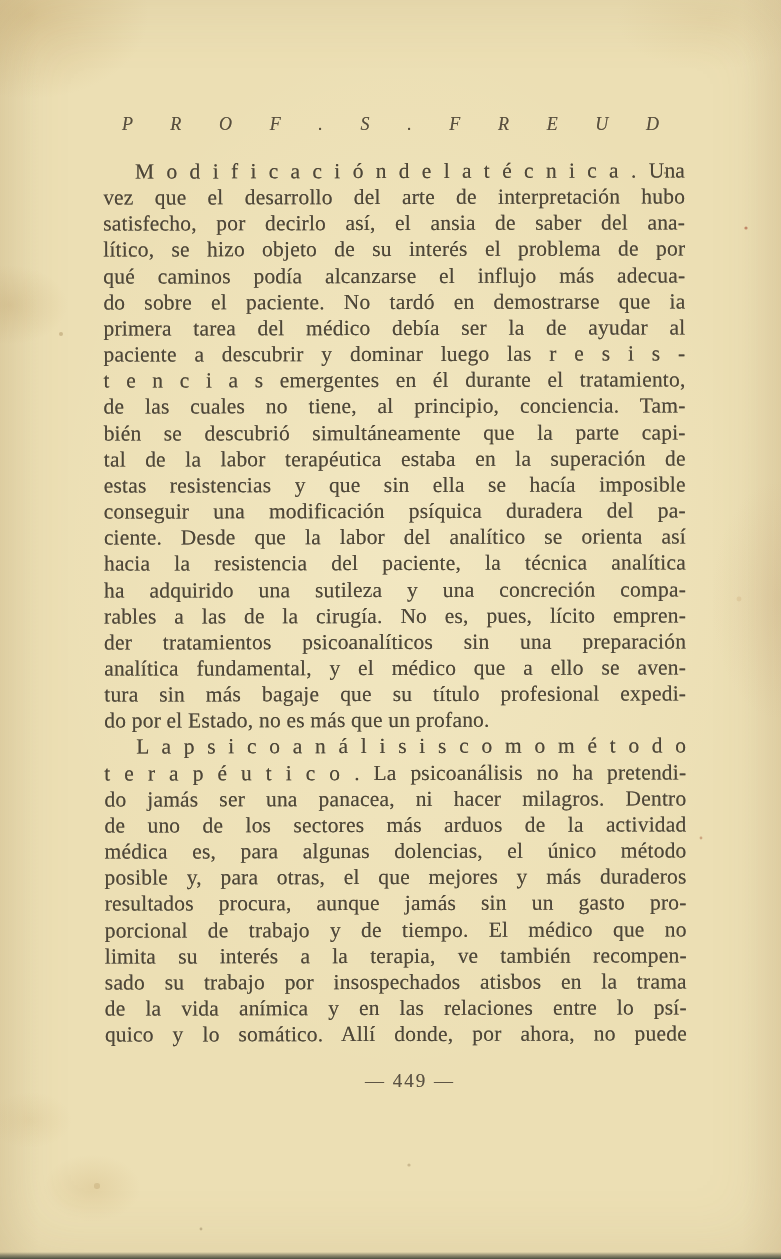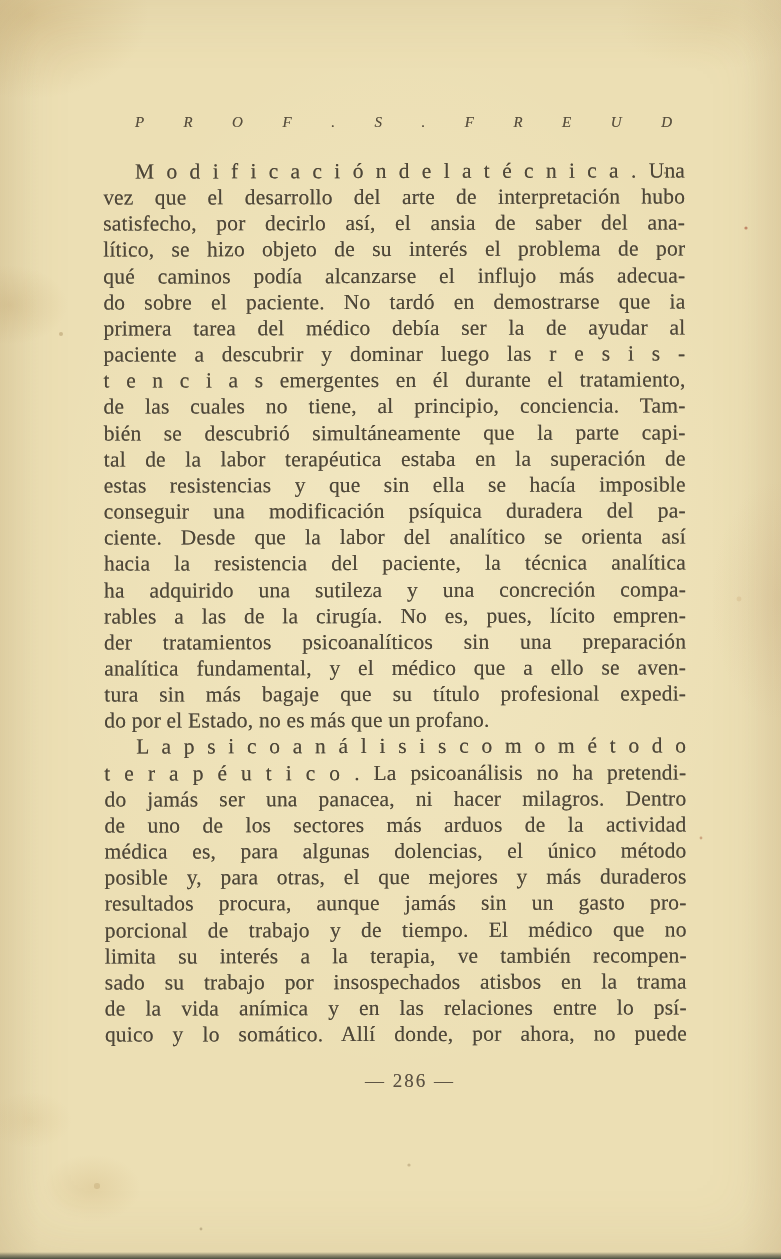--- a/index.html
+++ b/index.html
@@ -18,28 +18,27 @@
       radial-gradient(ellipse 420px 620px at 400px 560px, rgba(255,249,224,0.30), rgba(255,249,224,0) 85%),
       linear-gradient(90deg, rgba(160,130,80,0.10) 0%, rgba(160,130,80,0) 5%, rgba(160,130,80,0) 95%, rgba(170,130,90,0.10) 100%),
       linear-gradient(#ecdfb4, #ecdfb4);
     box-shadow: inset 0 0 70px rgba(150,120,70,0.18);
     font-family: "Liberation Serif", "DejaVu Serif", serif;
   }
   .running-header {
     position: absolute;
     top: 114px; left: 122px; width: 537px;
     font-style: italic;
-    font-size: 15px;
+    font-size: 18px;
     color: #584f3e;
     text-align: justify;
     text-align-last: justify;
     text-shadow: 0 0 0.5px rgba(88,79,62,0.55);
     white-space: nowrap;
     text-align-last: justify;
-    margin-left: 13px;
   }
   .text-block {
     position: absolute;
     top: 158px; left: 104px; width: 582px;
     transform: rotate(-0.12deg);
     font-size: 21.5px;
     line-height: 26.15px;
     color: #4e4739;
     letter-spacing: 0.2px;
     text-shadow: 0 0 0.55px rgba(78,71,57,0.65);
@@ -119,18 +118,18 @@
     <div class="line">médica es, para algunas dolencias, el único método</div>
     <div class="line">posible y, para otras, el que mejores y más duraderos</div>
     <div class="line">resultados procura, aunque jamás sin un gasto pro-</div>
     <div class="line">porcional de trabajo y de tiempo. El médico que no</div>
     <div class="line">limita su interés a la terapia, ve también recompen-</div>
     <div class="line">sado su trabajo por insospechados atisbos en la trama</div>
     <div class="line">de la vida anímica y en las relaciones entre lo psí-</div>
     <div class="line">quico y lo somático. Allí donde, por ahora, no puede</div>
   </div>
 
-  <div class="page-number">— 286 —</div>
+  <div class="page-number">— 449 —</div>
 
   <div class="specks"></div>
   <div class="bottom-edge"></div>
 
 </div>
 
 </body></html>

